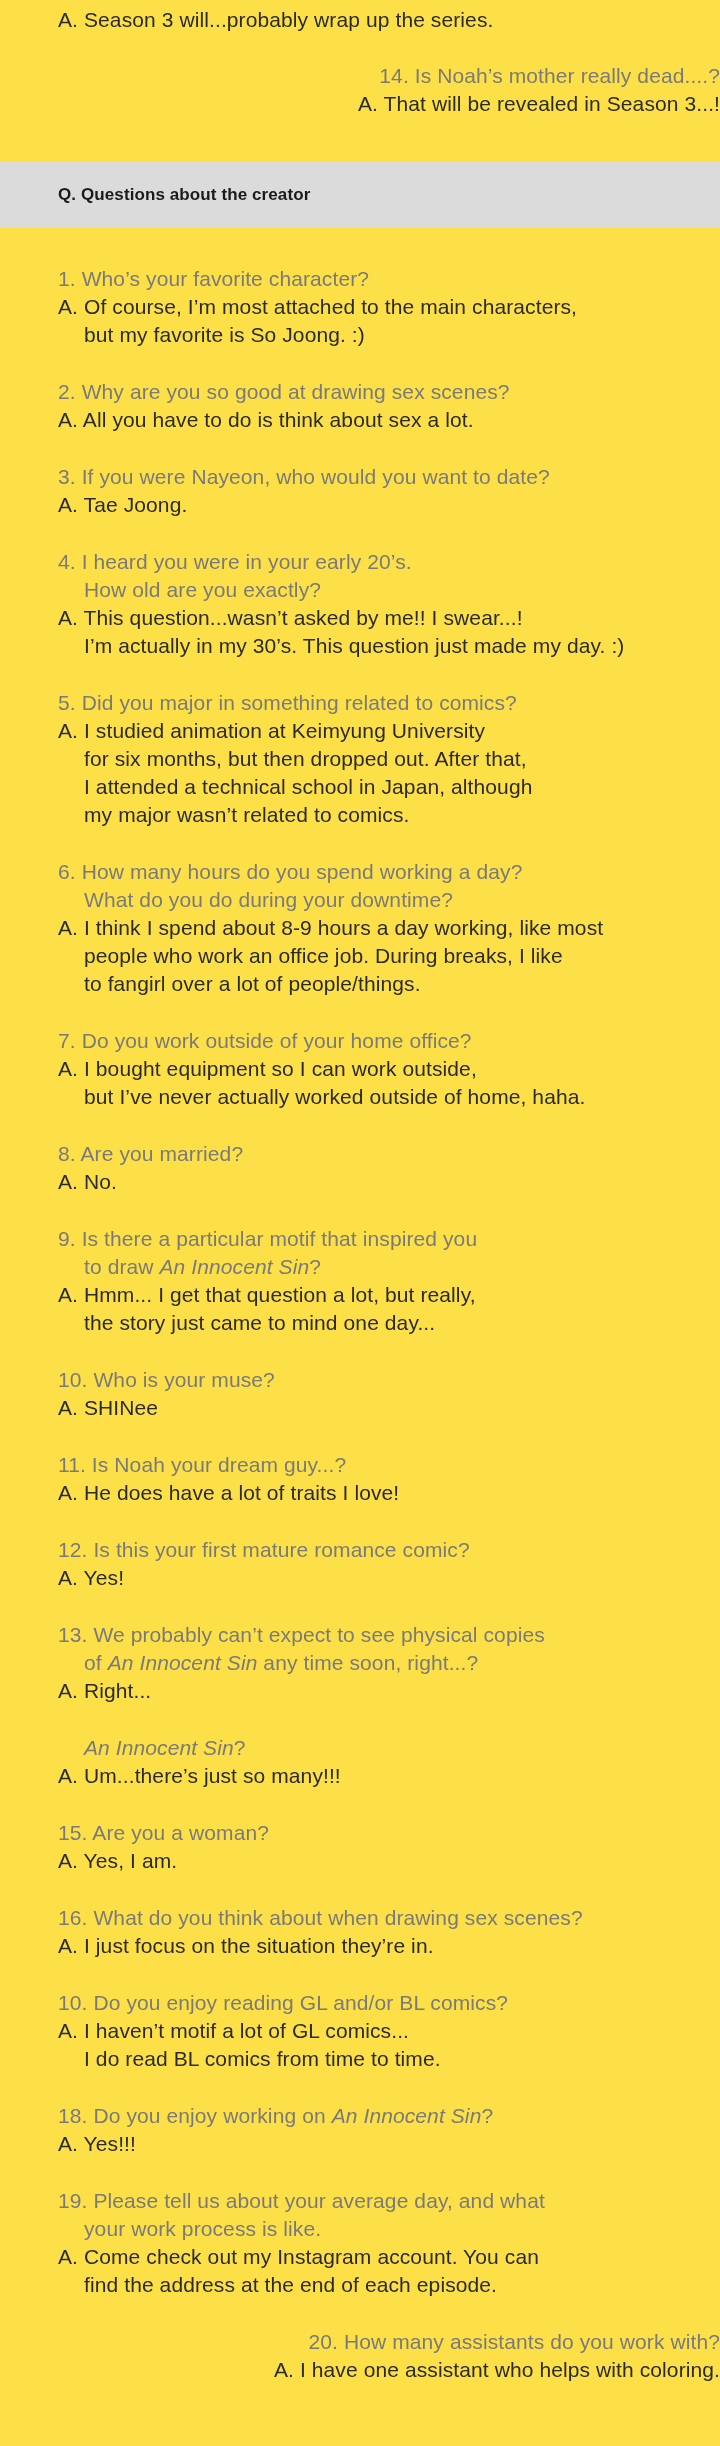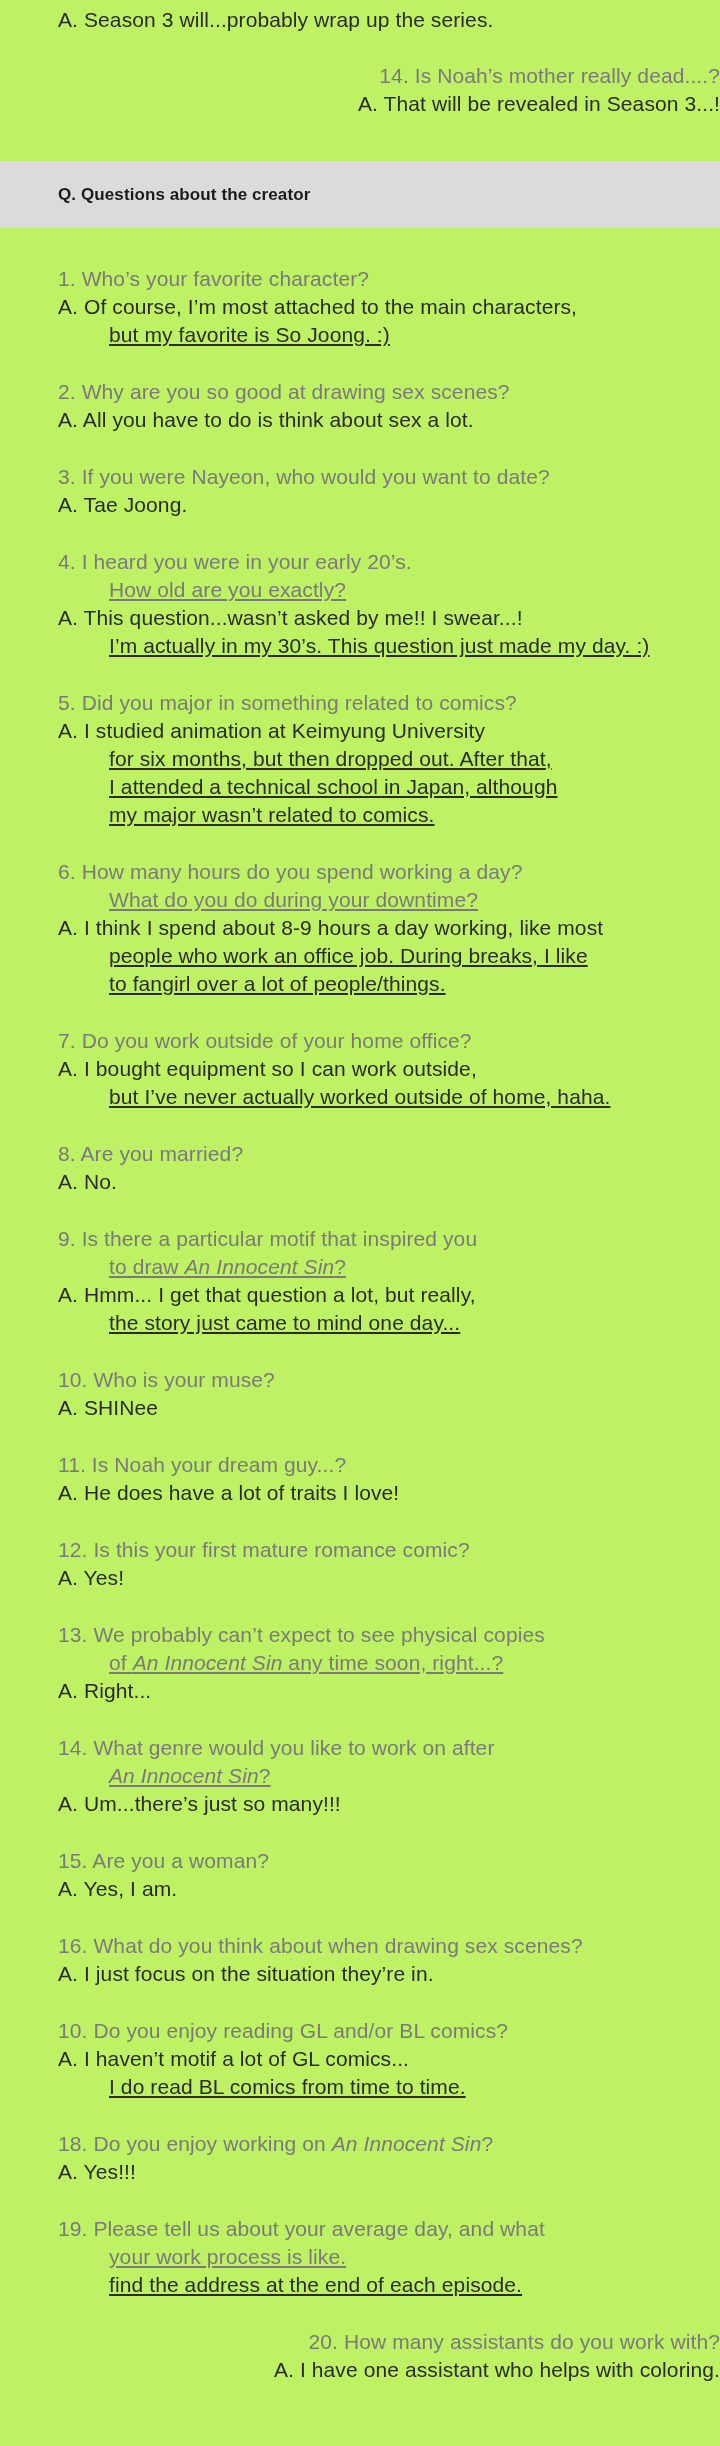--- a/index.html
+++ b/index.html
@@ -4,37 +4,37 @@
 <style>
   html, body {
     margin: 0;
     padding: 0;
     background: #ffffff;
   }
   .page {
     position: relative;
     width: 720px;
     height: 2446px;
-    background: #bef264;
+    background: #fde047;
     overflow: hidden;
     font-family: "Liberation Sans", "DejaVu Sans", sans-serif;
     font-size: 21px;
     line-height: 28px;
     letter-spacing: 0.1px;
   }
   .line {
     padding-left: 58px;
     white-space: nowrap;
     height: 28px;
   }
   
   .line.q, .line.qc { color: #7a7a7a; }
   .line.a, .line.ac { color: #2b2b2b; }
   
-  .line.qc, .line.ac { padding-left: 109px; text-decoration: underline; }
+  .line.qc, .line.ac { padding-left: 84px; }
   
   .line.clipped { margin-top: -22px; }
 
   .block { margin-bottom: 28px; }
   .block:last-child { margin-bottom: 0; text-align: right; }
 
   #pre-header-blocks { padding-top: 0; }
 
   .section-header {
     margin-top: 43px;
@@ -133,21 +133,20 @@
       <div class="block">
         <div class="line q">12. Is this your first mature romance comic?</div>
         <div class="line a">A. Yes!</div>
       </div>
       <div class="block">
         <div class="line q">13. We probably can’t expect to see physical copies</div>
         <div class="line qc">of <i>An Innocent Sin</i> any time soon, right...?</div>
         <div class="line a">A. Right...</div>
       </div>
       <div class="block">
-        <div class="line q">14. What genre would you like to work on after</div>
         <div class="line qc"><i>An Innocent Sin</i>?</div>
         <div class="line a">A. Um...there’s just so many!!!</div>
       </div>
       <div class="block">
         <div class="line q">15. Are you a woman?</div>
         <div class="line a">A. Yes, I am.</div>
       </div>
       <div class="block">
         <div class="line q">16. What do you think about when drawing sex scenes?</div>
         <div class="line a">A. I just focus on the situation they’re in.</div>
@@ -157,20 +156,21 @@
         <div class="line a">A. I haven’t motif a lot of GL comics...</div>
         <div class="line ac">I do read BL comics from time to time.</div>
       </div>
       <div class="block">
         <div class="line q">18. Do you enjoy working on <i>An Innocent Sin</i>?</div>
         <div class="line a">A. Yes!!!</div>
       </div>
       <div class="block">
         <div class="line q">19. Please tell us about your average day, and what</div>
         <div class="line qc">your work process is like.</div>
+        <div class="line a">A. Come check out my Instagram account. You can</div>
         <div class="line ac">find the address at the end of each episode.</div>
       </div>
       <div class="block">
         <div class="line q">20. How many assistants do you work with?</div>
         <div class="line a">A. I have one assistant who helps with coloring.</div>
       </div>
     </div>
 
 </div>
 

